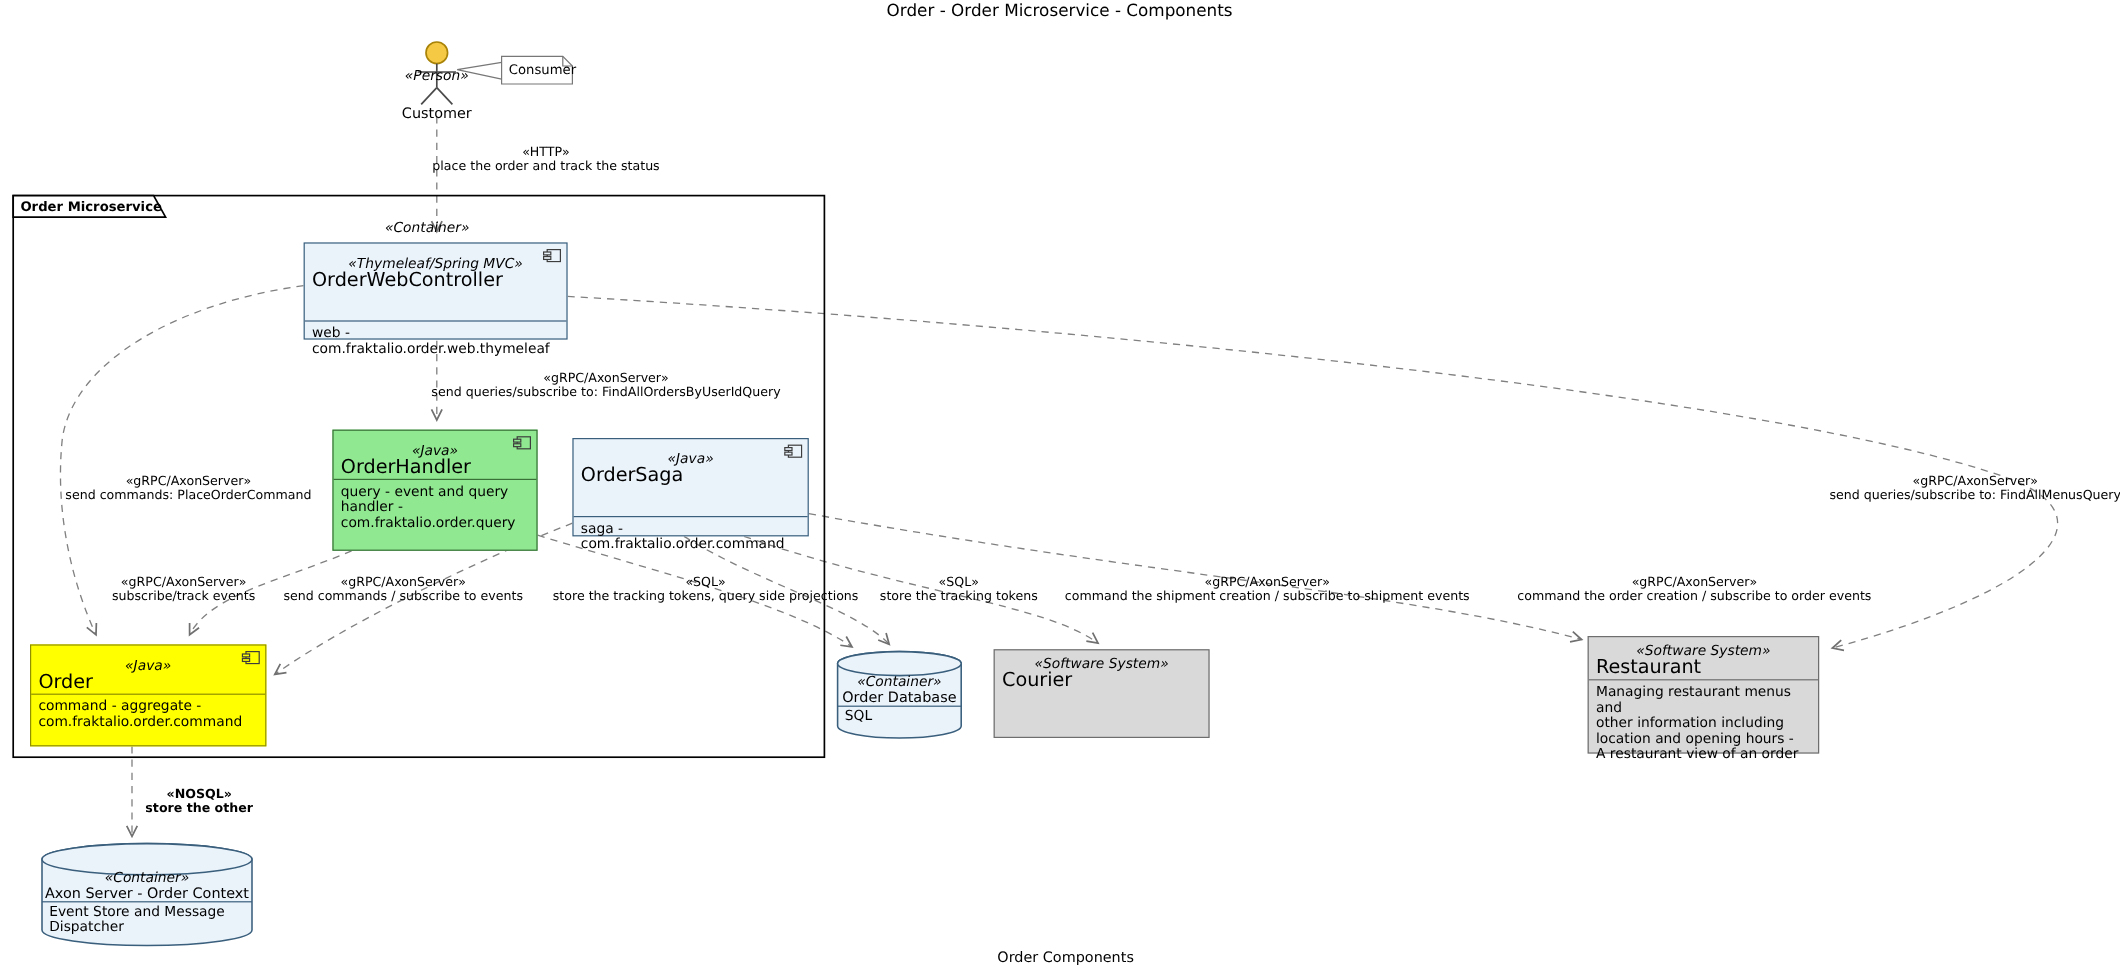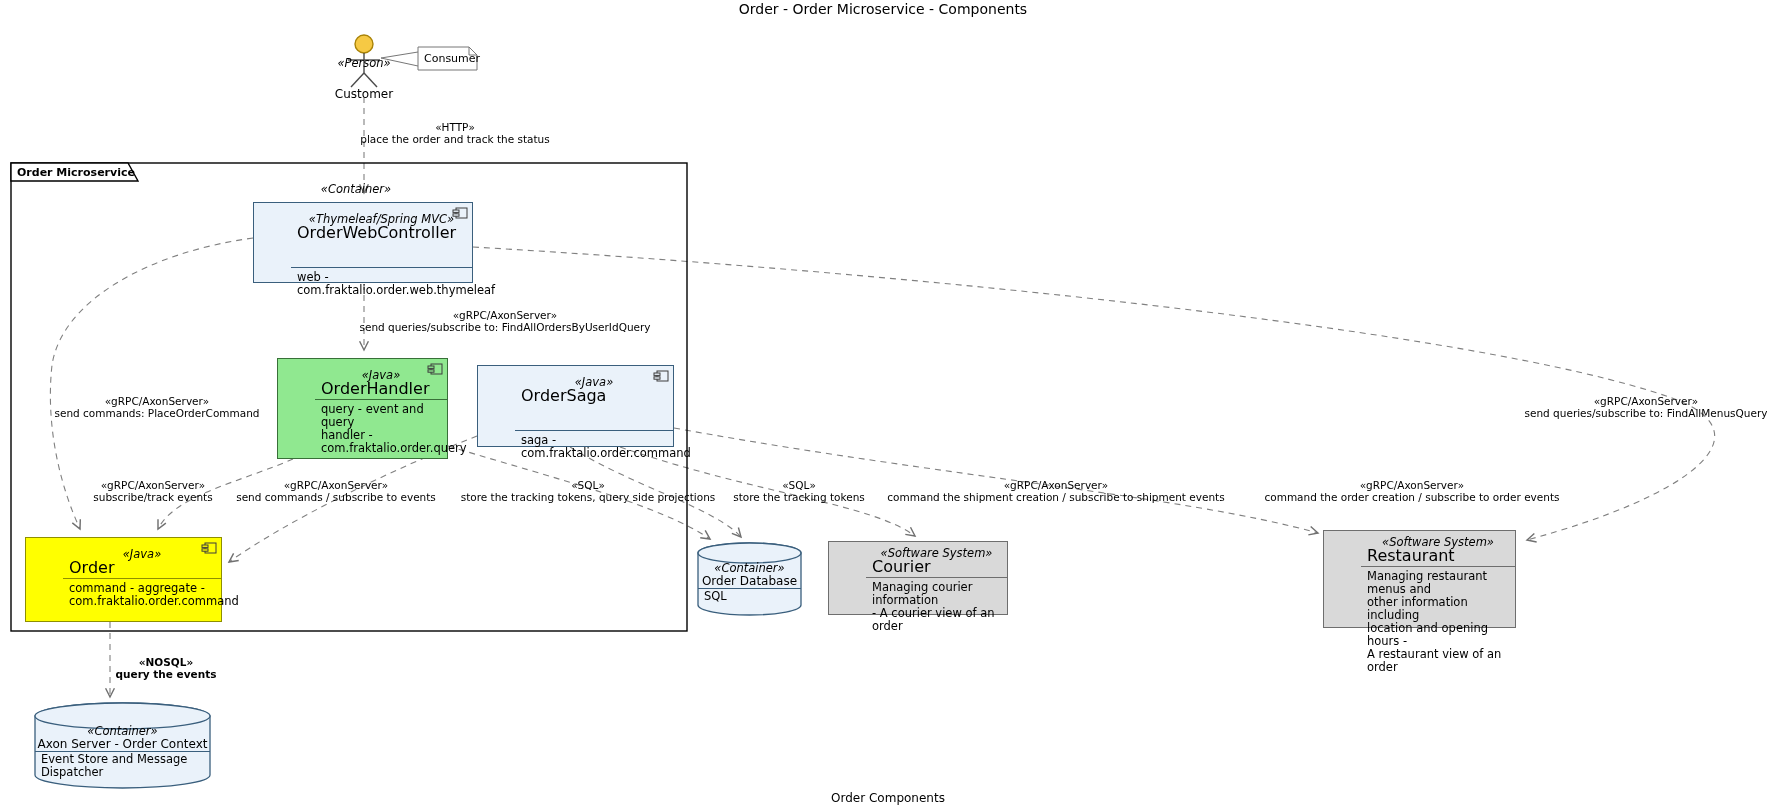--- a/index.html
+++ b/index.html
@@ -13,21 +13,21 @@
   #title{font-size:14px;}
   #caption{font-size:12px;}
   .frame-label{font-weight:bold;font-size:11px;z-index:4;}
   .stereo-free{font-style:italic;font-size:11.5px;}
   .actor-name{font-size:12px;}
   .note-text{font-size:11px;}
   .edge-label{position:absolute;z-index:3;transform:translateX(-50%);
     text-align:center;font-size:10.5px;line-height:12px;white-space:nowrap;}
   .edge-label .st, .edge-label .lb{display:block;}
   .uml-box{position:absolute;z-index:2;box-sizing:border-box;display:flex;flex-direction:column;
-    font-size:11.5px;line-height:13px;padding-left:37px;}
+    font-size:11.5px;line-height:13px;}
   .uml-box .st{font-style:italic;text-align:center;padding-top:10px;}
   .uml-box .nm{padding:0 6px 4px 6px;font-size:16px;}
   .uml-box .bd{border-top:1px solid;padding:3px 6px 0 6px;white-space:pre-line;flex:1;}
   .blue{background:#EAF2FA;border:1.3px solid #3A5F7D;}  .blue .bd{border-color:#3A5F7D;margin-top:24px;}
   .green{background:#90E890;border:1.3px solid #387038;} .green .bd{border-color:#387038;}
   .yellow{background:#FFFF00;border:1.3px solid #8F8F00;}.yellow .bd{border-color:#8F8F00;}
   .grey{background:#D9D9D9;border:1.3px solid #6E6E6E;}  .grey .bd{border-color:#6E6E6E;}
   .grey .st{padding-top:5px;}
   .cyl-overlay{position:absolute;z-index:2;box-sizing:border-box;font-size:11.5px;line-height:13px;}
   .cyl-overlay .st{font-style:italic;text-align:center;padding-top:3px;}
@@ -142,22 +142,20 @@
     </svg>
     <div class="st">«Java»</div>
     <div class="nm">Order</div>
     <div class="bd">command - aggregate -
 com.fraktalio.order.command</div>
   </div>
 
   <div class="uml-box grey" style="left:828px;top:541px;width:180px;height:74px;">
     <div class="st">«Software System»</div>
     <div class="nm">Courier</div>
-    <div class="bd">Managing courier information
-- A courier view of an order</div>
   </div>
 
   <div class="uml-box grey" style="left:1323px;top:530px;width:193px;height:98px;">
     <div class="st">«Software System»</div>
     <div class="nm">Restaurant</div>
     <div class="bd">Managing restaurant menus and
 other information including
 location and opening hours -
 A restaurant view of an order</div>
   </div>
@@ -220,16 +218,16 @@
     <span class="lb">command the shipment creation / subscribe to shipment events</span>
   </div>
 
   <div class="edge-label" style="left:1412px;top:479px;">
     <span class="st">«gRPC/AxonServer»</span>
     <span class="lb">command the order creation / subscribe to order events</span>
   </div>
 
   <div class="edge-label" style="left:166px;top:656px;font-weight:bold;">
     <span class="st">«NOSQL»</span>
-    <span class="lb">query the events</span>
+    <span class="lb">store the other</span>
   </div>
 
 </div>
 
 </body></html>

